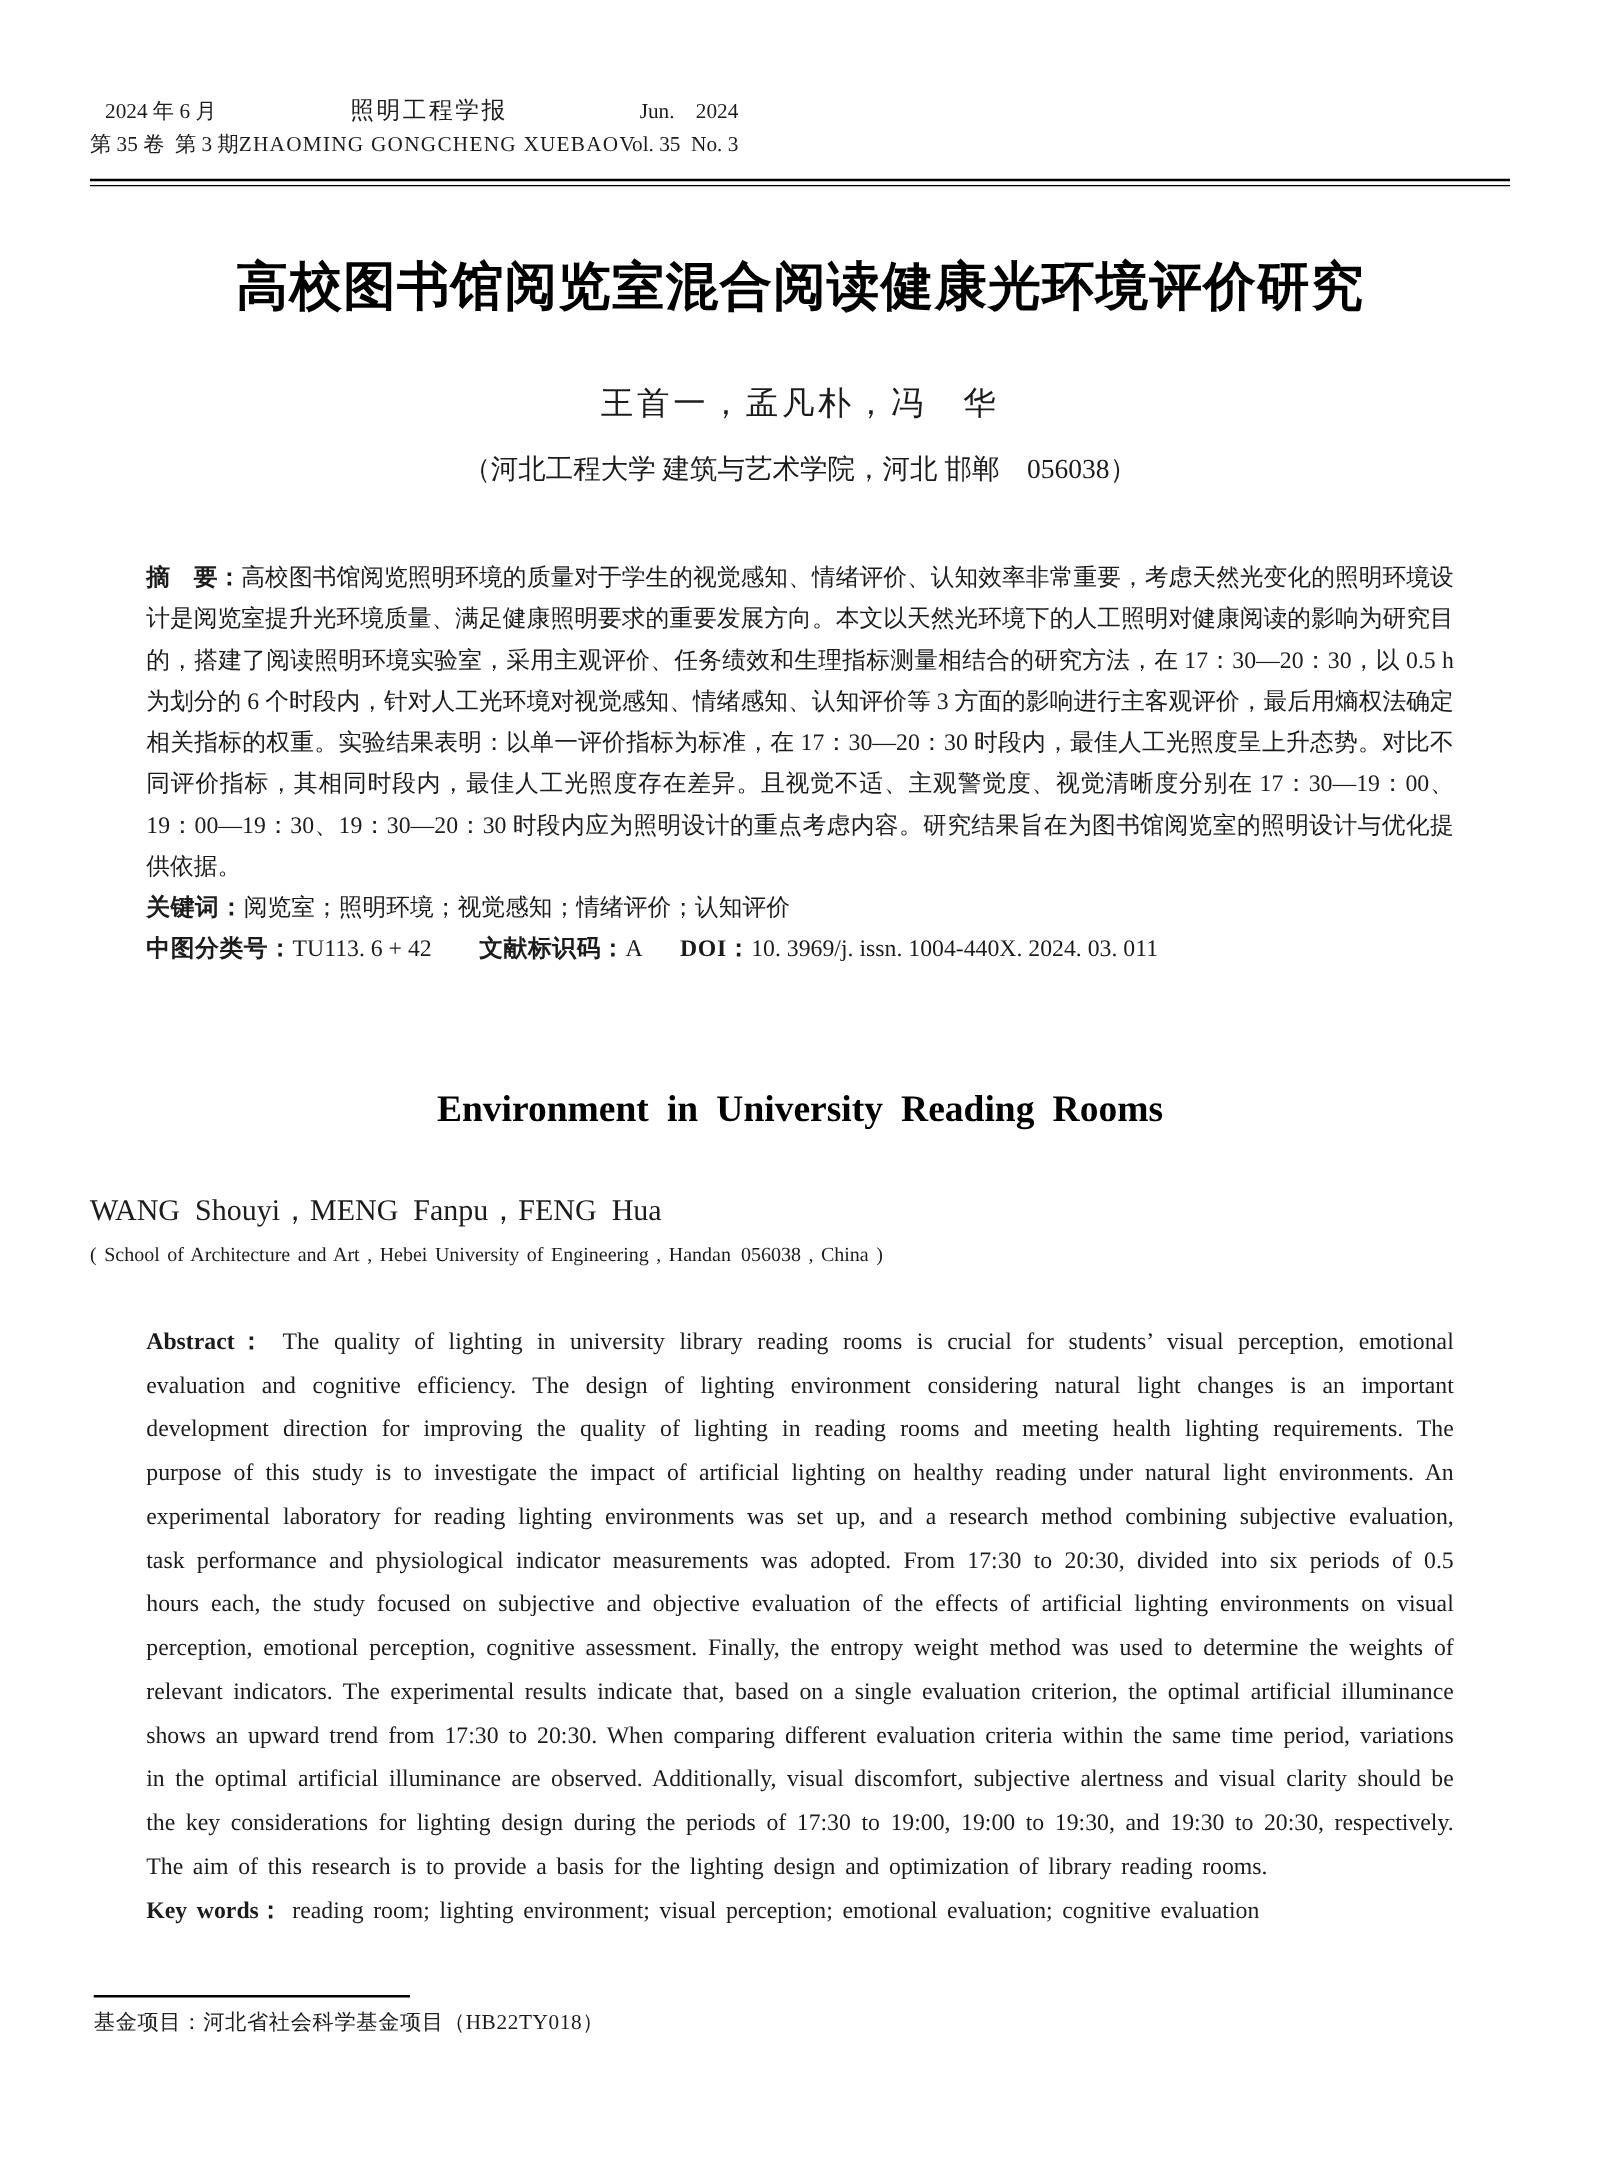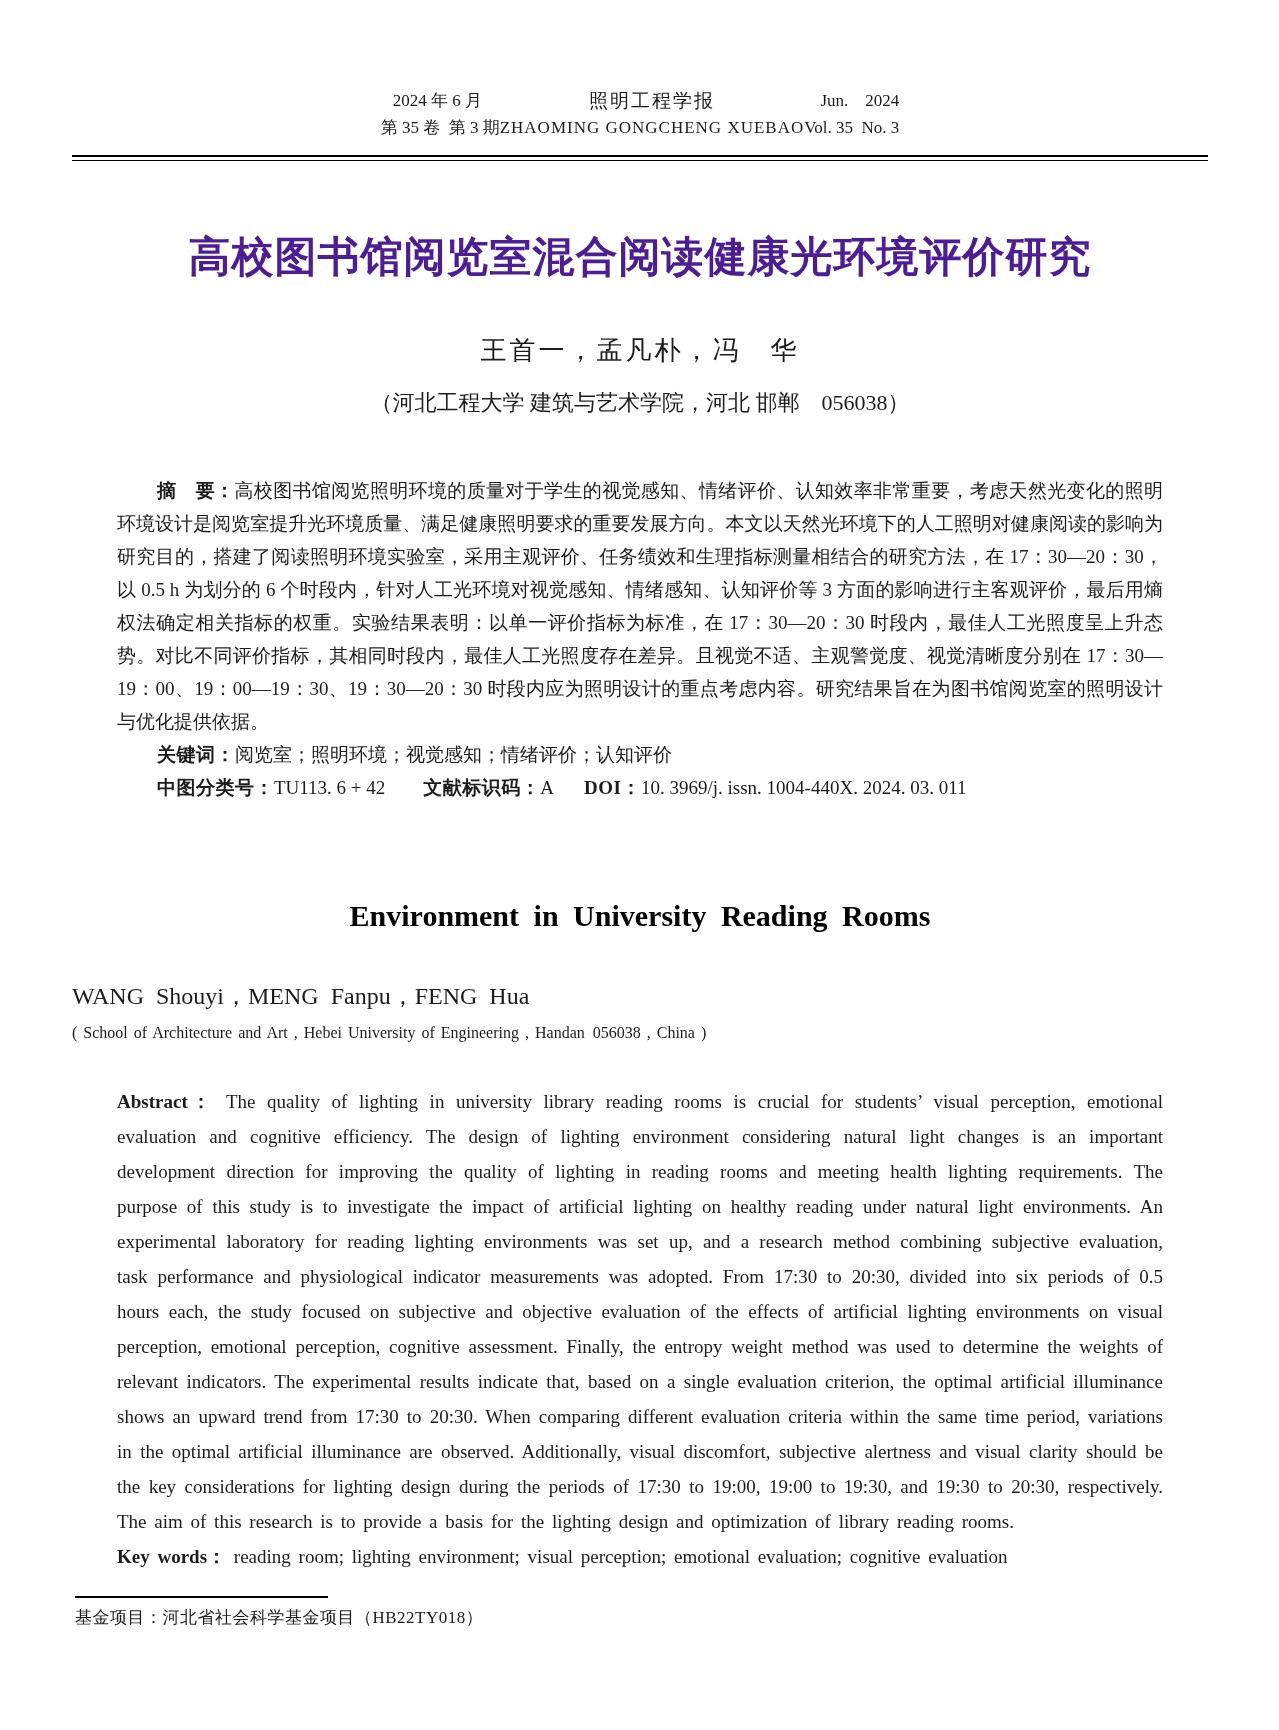--- a/index.html
+++ b/index.html
@@ -6,52 +6,52 @@
   html, body { background: #ffffff; }
   body {
     width: 1279px; height: 1730px;
     position: relative; overflow: hidden;
     font-family: "Liberation Serif", "DejaVu Serif", serif;
     color: #1c1c1c;
   }
   .page { position: absolute; inset: 0; padding: 75px 71px 0 72px; }
 
   
-  .masthead { display: flex; justify-content: center; align-items: flex-start; margin-top: 12px; }
+  .masthead { display: flex; justify-content: flex-start; align-items: flex-start; }
   .mast-col { font-size: 17px; line-height: 27px; }
   .mast-left { text-align: left; }
   .mast-left .l1 { padding-left: 12px; }
   .mast-center { text-align: center; }
   .mast-center .l1 { font-size: 19px; letter-spacing: 2px; }
   .mast-center .l2 { font-size: 17px; letter-spacing: 1px; }
   .mast-right { text-align: right; }
 
   .double-rule {
     margin-top: 14px; height: 6px;
     border-top: 2.5px solid #000; border-bottom: 1.5px solid #000;
   }
 
   
   .hei { font-family: "Liberation Sans", "DejaVu Sans", sans-serif; }
   h1.title-cn {
-    margin-top: 68px; text-align: center;
+    margin-top: 52px; text-align: center;
     font-size: 42px; font-weight: 700; letter-spacing: 1px;
     font-family: Liberation Mono, monospace;
-    color: #4c1d95;
+    color: #000000;
   }
   .authors-cn { margin-top: 48px; text-align: center; font-size: 26px; letter-spacing: 3px; }
   .affil-cn   { margin-top: 20px; text-align: center; font-size: 22px; }
 
   
   .abstract-cn {
     margin: 56px 45px 0 45px;
     font-size: 19px; line-height: 33px;
   }
   .abstract-cn .just { text-align: justify; }
-  .abstract-cn b { font-weight: 700; margin-left: 40px; }
+  .abstract-cn b { font-weight: 700; }
   .clc-line .sep1 { margin-left: 38px; }
   .clc-line .sep2 { margin-left: 30px; }
   .clc-line b, .kw-cn b { letter-spacing: 0.5px; }
 
   
   h2.title-en {
     margin-top: 46px; text-align: center;
     font-size: 30px; line-height: 44px; font-weight: 700;
     word-spacing: 7px; color: #000;
   }

